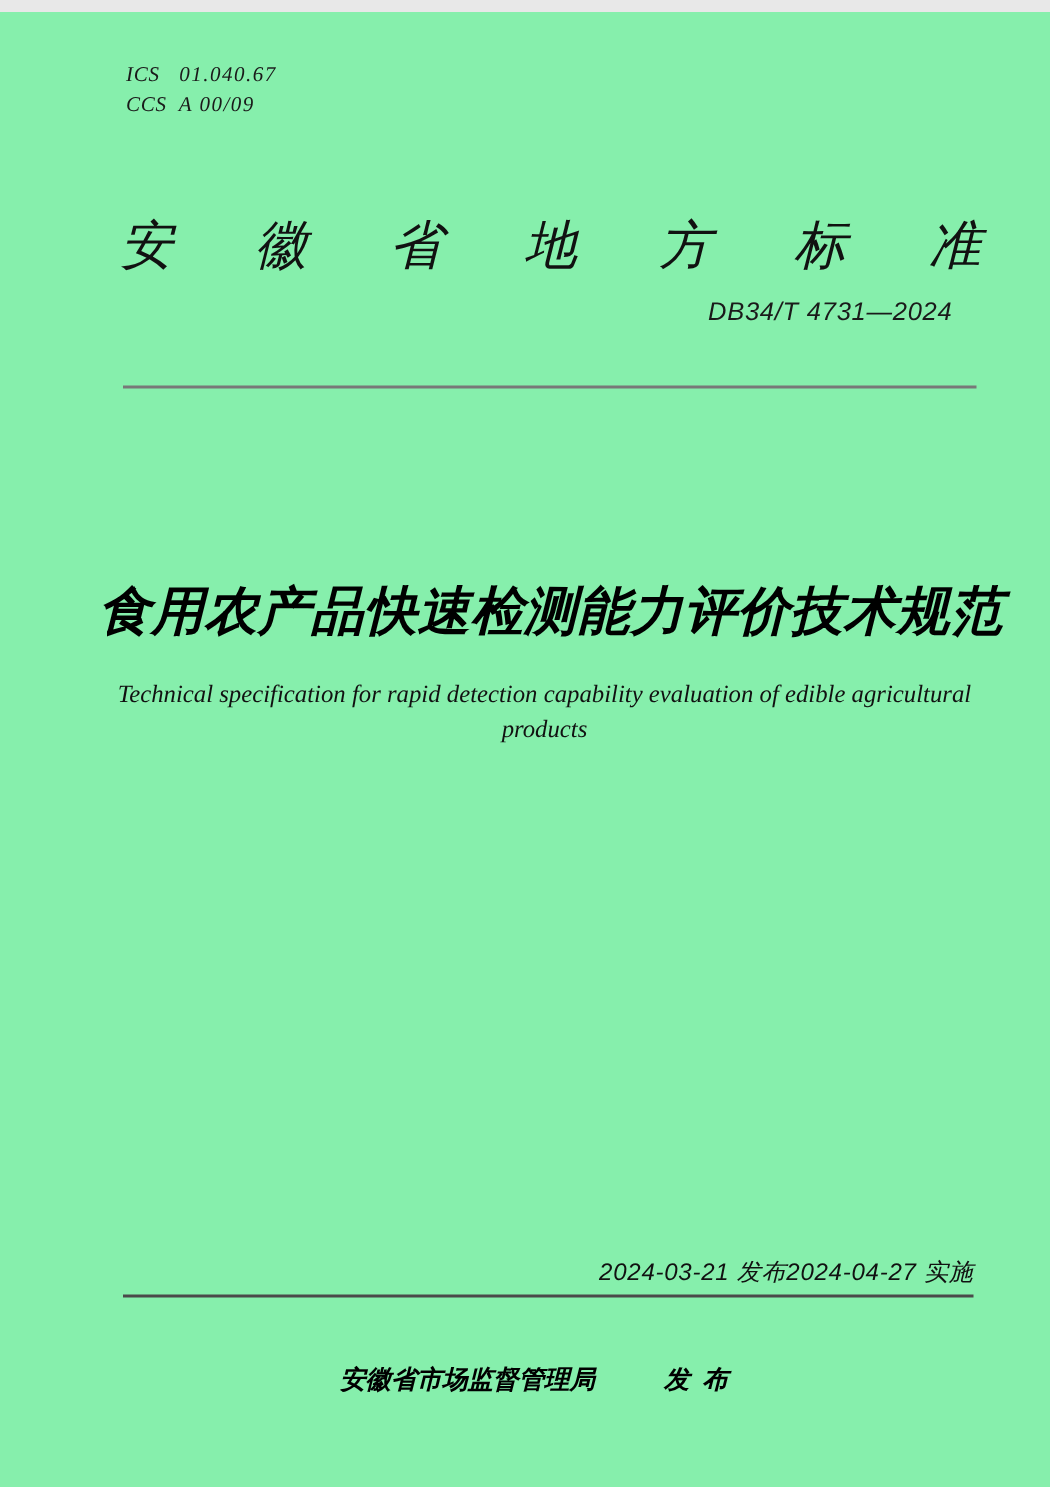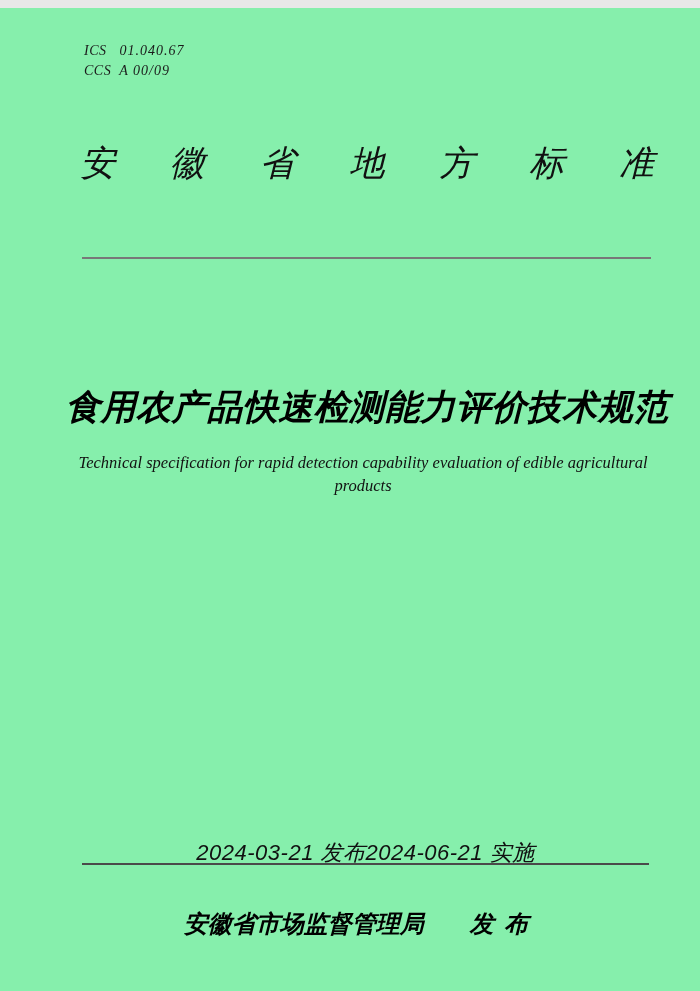--- a/index.html
+++ b/index.html
@@ -118,22 +118,22 @@
   }
   .doc-subtitle .subtitle-line { white-space: nowrap; }
 
   
   .dates-row {
     position: absolute;
     left: 82px;
     right: 51px;
     top: 830px;
     display: flex;
-    justify-content: center;
-    font-size: 22px;
+    justify-content: flex-end;
+    font-size: 16px;
     font-weight: 500;
     letter-spacing: 0.5px;
     color: #111;
     white-space: nowrap;
   }
 
   .rule-bottom {
     position: absolute;
     left: 82px;
     right: 51px;
@@ -144,21 +144,21 @@
 
   
   .issuer-row {
     position: absolute;
     left: 14px;
     right: 0;
     top: 900px;
     display: flex;
     justify-content: center;
     gap: 46px;
-    font-size: 24px;
+    font-size: 17px;
     font-weight: 700;
     color: #000;
     white-space: nowrap;
   }
   .publish-label { letter-spacing: 2px; }
 </style>
 </head>
 <body>
 
 <div class="page">
@@ -176,33 +176,34 @@
   <div class="standard-type">
     <span>安</span>
     <span>徽</span>
     <span>省</span>
     <span>地</span>
     <span>方</span>
     <span>标</span>
     <span>准</span>
   </div>
 
+  <div class="doc-number">DB34/T 4731—2024</div>
 
   <div class="rule-top"></div>
 
   <div class="doc-title">食用农产品快速检测能力评价技术规范</div>
 
   <div class="doc-subtitle">
     <div class="subtitle-line">Technical specification for rapid detection capability evaluation of edible agricultural</div>
     <div class="subtitle-line">products</div>
   </div>
 
   <div class="dates-row">
     <span>2024-03-21 发布</span>
-    <span>2024-06-21 实施</span>
+    <span>2024-04-27 实施</span>
   </div>
 
   <div class="rule-bottom"></div>
 
   <div class="issuer-row">
     <span>安徽省市场监督管理局</span>
     <span class="publish-label">发 布</span>
   </div>
 
 </div>

